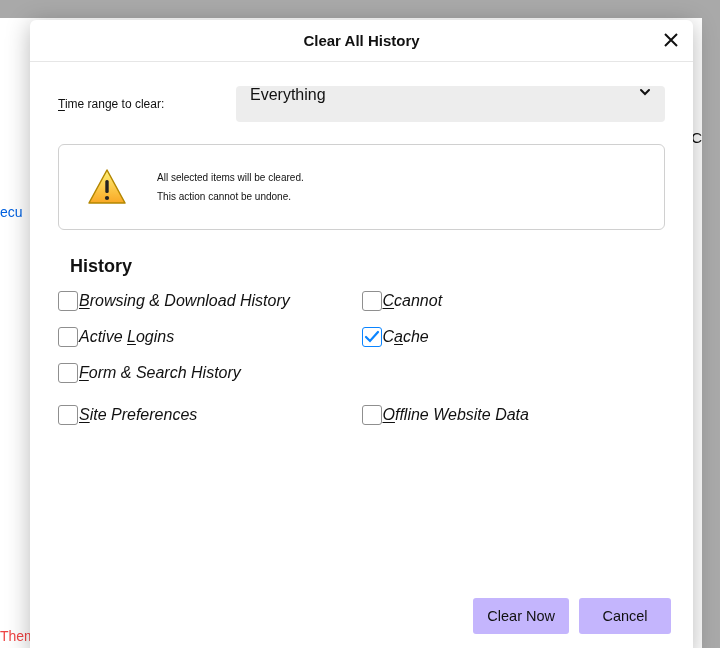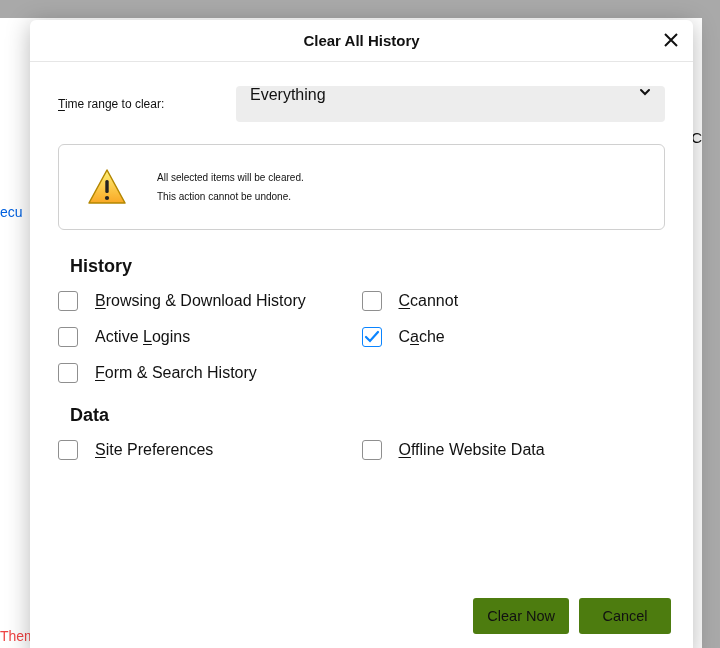--- a/index.html
+++ b/index.html
@@ -114,23 +114,24 @@
 
   .grid {
     display: grid;
     grid-template-columns: 1fr 1fr;
     row-gap: 16px;
     margin-bottom: 22px;
   }
   .chk {
     display: flex;
     align-items: center;
-    gap: 17px;
+    gap: 1px;
     font-size: 16px;
     cursor: pointer;
+    font-style: italic;
   }
   .chk .box {
     width: 20px; height: 20px;
     border: 1px solid #8f8f8f;
     border-radius: 3px;
     display: flex; align-items: center; justify-content: center;
     background: #fff;
   }
   .chk .box svg { width: 16px; height: 16px; display:none; }
   .chk.checked .box { border-color: #0a84ff; }
@@ -140,21 +141,21 @@
 
   .dlg-footer {
     display: flex;
     justify-content: flex-end;
     gap: 10px;
     padding: 0 22px 22px 0;
   }
   .btn {
     min-width: 92px;
     height: 36px;
-    background: #4d7c0f;
+    background: #c4b5fd;
     border-radius: 3px;
     display: flex; align-items: center; justify-content: center;
     font-size: 14.5px;
     cursor: pointer;
     padding: 0 14px;
   }
 </style>
 </head>
 <body>
 
@@ -230,21 +231,20 @@
             </svg>
           </span>
         <span><span>C</span><span class="u">a</span><span>che</span></span>
       </div>
       <div class="chk">
         <span class="box"></span>
         <span><span class="u">F</span><span>orm &amp; Search History</span></span>
       </div>
     </div>
 
-    <div class="section-title">Data</div>
 
     <div class="grid">
       <div class="chk">
         <span class="box"></span>
         <span><span class="u">S</span><span>ite Preferences</span></span>
       </div>
       <div class="chk">
         <span class="box"></span>
         <span><span class="u">O</span><span>ffline Website Data</span></span>
       </div>

